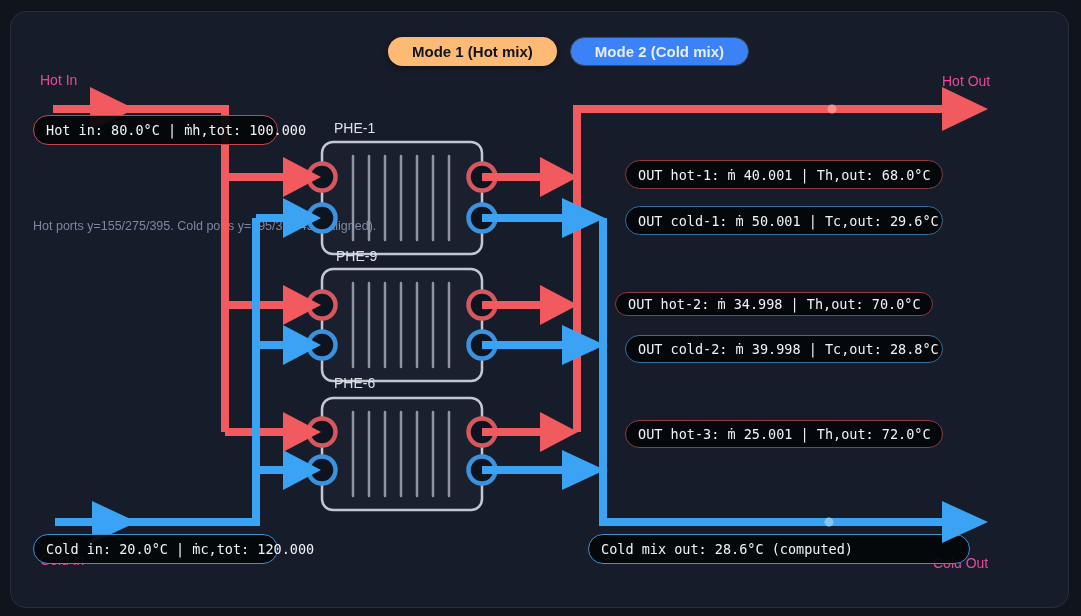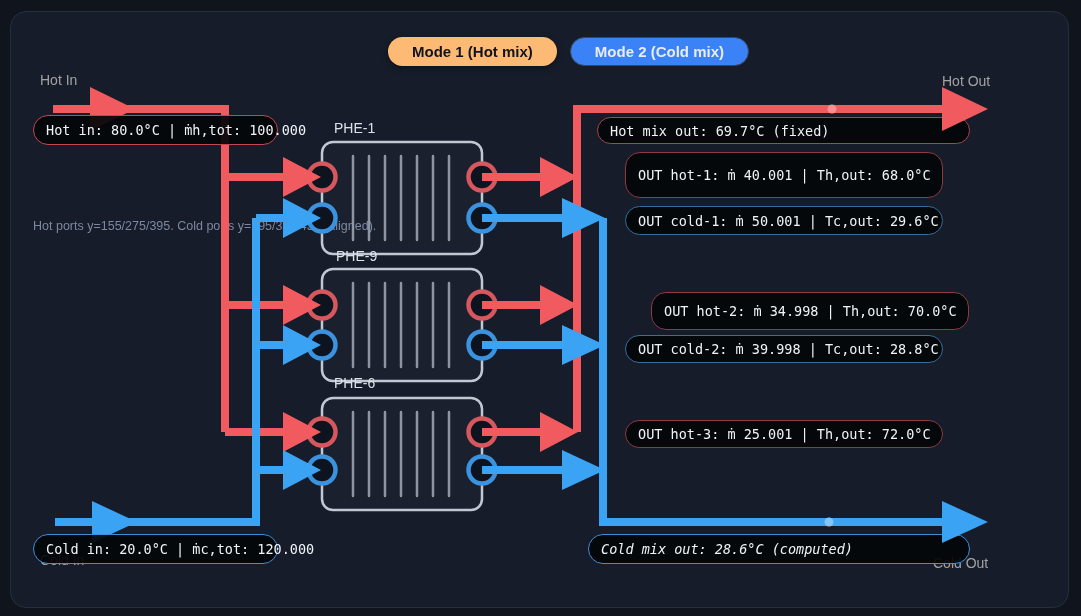--- a/index.html
+++ b/index.html
@@ -3,21 +3,21 @@
 <meta charset="utf-8">
 <style>
   html,body{margin:0;padding:0;background:#0d1118;}
   .stage{position:relative;width:1081px;height:616px;background:#10141d;overflow:hidden;
          font-family:"Liberation Sans",sans-serif;}
   .card{position:absolute;left:10px;top:11px;width:1057px;height:595px;background:#161c29;
         border:1.5px solid #272f3e;border-radius:16px;}
   .layer{position:absolute;left:0;top:0;width:1081px;height:616px;pointer-events:none;}
   .z1{z-index:1}.z2{z-index:2}.z3{z-index:3}.z4{z-index:4}.z5{z-index:5}
 
-  .flow-label{position:absolute;color:#a3a3a3;font-size:14px;white-space:nowrap;}
+  .flow-label{position:absolute;color:#ec4899;font-size:14px;white-space:nowrap;}
   .phe-label{position:absolute;color:#dde2ea;font-size:14px;white-space:nowrap;}
   .annotation{position:absolute;color:#7d88a0;font-size:12.5px;white-space:nowrap;}
 
   .pill{position:absolute;display:flex;align-items:center;box-sizing:border-box;
         background:rgba(4,6,9,0.93);border-radius:15px;color:#f0f3f7;
         font-family:"DejaVu Sans Mono",monospace;font-size:13.5px;
         padding:0 12px;white-space:nowrap;overflow:visible;}
   .pill.hot-main{border:1.5px solid #c14850;}
   .pill.hot-mix{border:1.5px solid #ad434b;}
   .pill.hot-out{border:1.5px solid #8e3a41;}
@@ -113,26 +113,25 @@
   <div class="flow-label z3" style="left:40px;top:72px;">Hot In</div>
   <div class="flow-label z3" style="left:942px;top:73px;">Hot Out</div>
   <div class="flow-label z3" style="left:40px;top:552px;">Cold In</div>
   <div class="flow-label z3" style="left:933px;top:555px;">Cold Out</div>
   <div class="phe-label z3" style="left:334px;top:120px;">PHE-1</div>
   <div class="phe-label z3" style="left:336px;top:248px;">PHE-9</div>
   <div class="phe-label z3" style="left:334px;top:375px;">PHE-6</div>
 
   <div class="pill hot-main z4" style="left:33px;top:115px;width:245px;height:30px;">Hot in: 80.0°C | ṁh,tot: 100.000</div>
   <div class="pill cold-main z4" style="left:33px;top:534px;width:245px;height:30px;">Cold in: 20.0°C | ṁc,tot: 120.000</div>
-  <div class="pill hot-mix z4" style="left:597px;top:117px;width:373px;height:27px;">Hot mix out: 69.7°C (fixed)</div>
-  <div class="pill cold-main z4" style="left:588px;top:534px;width:382px;height:30px;font-style:italic;">Cold mix out: 28.6°C (computed)</div>
+  <div class="pill cold-main z4" style="left:588px;top:534px;width:382px;height:30px;">Cold mix out: 28.6°C (computed)</div>
 
-  <div class="pill hot-out z4" style="left:625px;top:152px;width:318px;height:46px;">OUT hot-1: ṁ 40.001 | Th,out: 68.0°C</div>
+  <div class="pill hot-out z4" style="left:625px;top:160px;width:318px;height:29px;">OUT hot-1: ṁ 40.001 | Th,out: 68.0°C</div>
   <div class="pill cold-out z4" style="left:625px;top:206px;width:318px;height:29px;">OUT cold-1: ṁ 50.001 | Tc,out: 29.6°C</div>
-  <div class="pill hot-out z4" style="left:651px;top:292px;width:318px;height:38px;">OUT hot-2: ṁ 34.998 | Th,out: 70.0°C</div>
+  <div class="pill hot-out z4" style="left:615px;top:292px;width:318px;height:24px;">OUT hot-2: ṁ 34.998 | Th,out: 70.0°C</div>
   <div class="pill cold-out z4" style="left:625px;top:335px;width:318px;height:28px;">OUT cold-2: ṁ 39.998 | Tc,out: 28.8°C</div>
   <div class="pill hot-out z4" style="left:625px;top:420px;width:318px;height:28px;">OUT hot-3: ṁ 25.001 | Th,out: 72.0°C</div>
 
   <svg class="layer z5" viewBox="0 0 1081 616">
     <polygon class="hot-fill" points="942,87 942,131 988,109"></polygon>
     <polygon class="cold-fill" points="942,501 942,543 988,522"></polygon>
   </svg>
 
   <div class="mode-bar">
     <div class="mode-btn active">Mode 1 (Hot mix)</div>

